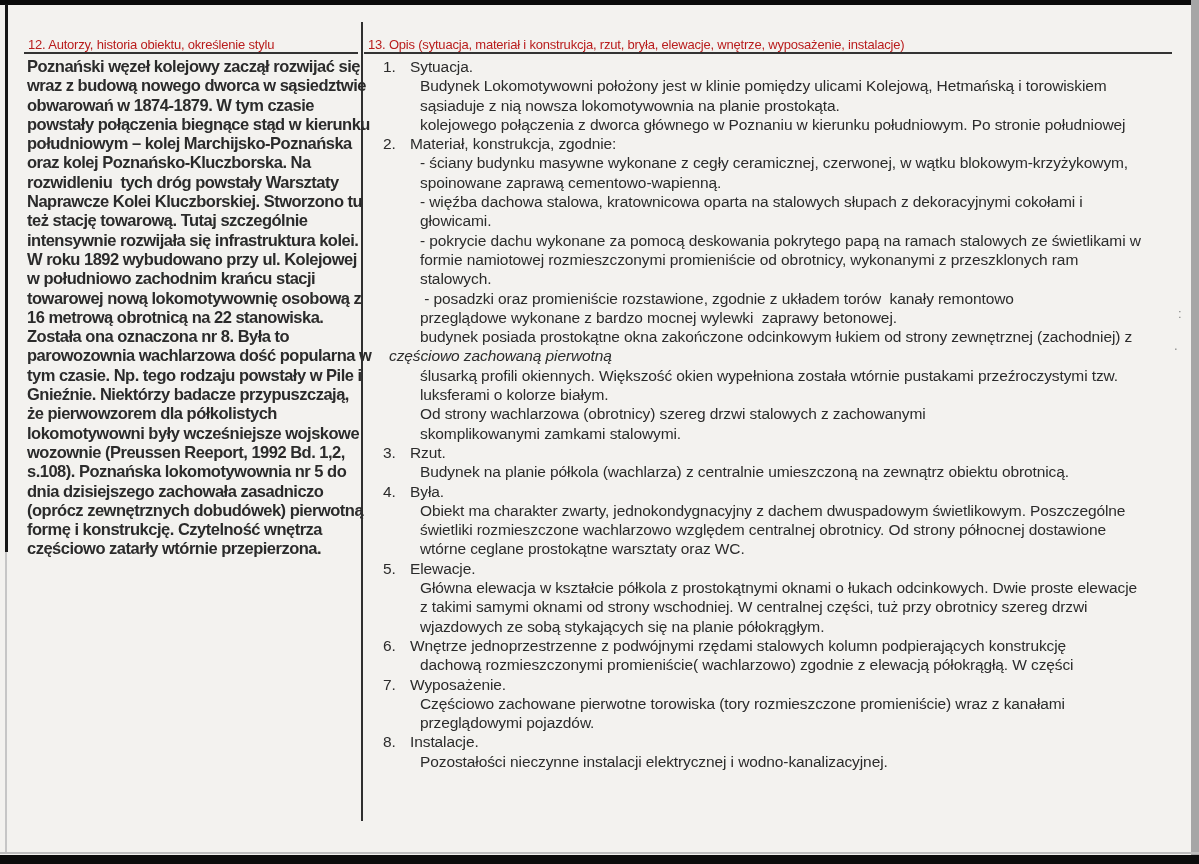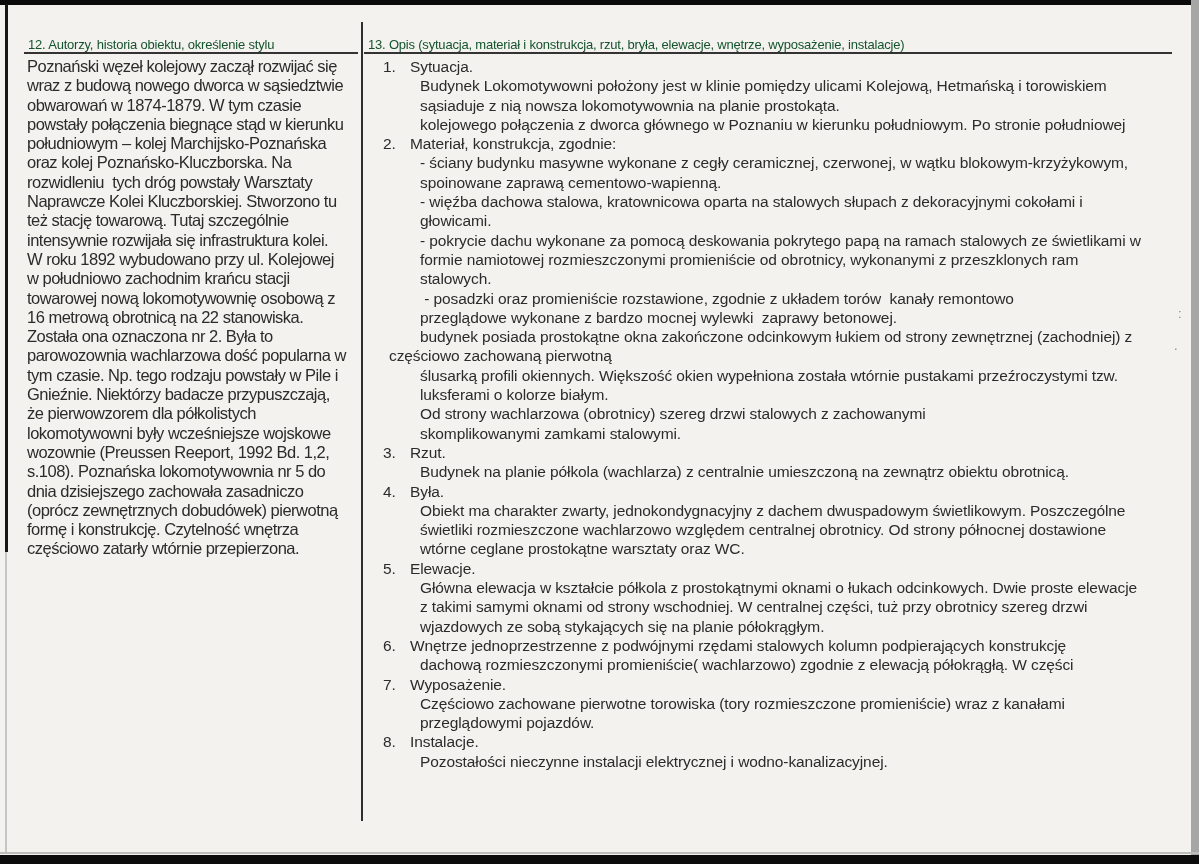--- a/index.html
+++ b/index.html
@@ -10,42 +10,42 @@
     color:#2b2b2b;
   }
   .scan-bar-top{position:absolute;left:0;top:0;width:1199px;height:5px;background:#0b0b0b;}
   .scan-bar-bottom{position:absolute;left:0;top:855px;width:1199px;height:9px;background:#0b0b0b;}
   .scan-line-bottom{position:absolute;left:0;top:852px;width:1199px;height:2px;background:#bdbdbd;}
   .scan-strip-right{position:absolute;left:1191px;top:0;width:8px;height:864px;background:#a6a6a6;}
   .scan-edge-left-dark{position:absolute;left:5px;top:4px;width:3px;height:548px;background:#161616;}
   .scan-edge-left-light{position:absolute;left:5px;top:552px;width:2px;height:301px;background:#c6c6c6;}
   .column-divider{position:absolute;left:361px;top:22px;width:2px;height:799px;background:#2f2f2f;}
 
-  .hdr{position:absolute;top:37px;font-size:13px;letter-spacing:-0.2px;color:#14532d;white-space:pre;}
+  .hdr{position:absolute;top:37px;font-size:13px;letter-spacing:-0.2px;color:#b91c1c;white-space:pre;}
   .hdr12{left:28px;}
   .hdr13{left:368px;}
   .hdr-underline{position:absolute;height:2px;background:#333;}
   .ul12{left:24px;top:52px;width:334px;}
   .ul13{left:364px;top:52px;width:808px;}
 
   .col12{
     position:absolute;left:27px;top:57px;width:334px;
-    font-size:16.5px;line-height:19.3px;letter-spacing:-0.5px;
+    font-size:16.5px;line-height:19.3px;letter-spacing:-0.5px;font-weight:bold;
   }
   .col12 .tl{white-space:pre;}
 
   .col13{
     position:absolute;left:363px;top:57px;width:820px;
     font-size:15.5px;line-height:19.3px;letter-spacing:-0.1px;
   }
   .col13 .tl{white-space:pre;position:relative;}
   .col13 .ind-head{padding-left:47px;}
   .col13 .ind-head .num{position:absolute;left:20px;top:0;}
   .col13 .ind-body{padding-left:57px;}
-  .col13 .ind-out{padding-left:26px;}
+  .col13 .ind-out{padding-left:26px;font-style:italic;}
 
   .speck{position:absolute;color:#8a8a8a;font-size:13px;}
   .speck1{left:1178px;top:306px;}
   .speck2{left:1174px;top:338px;}
 </style>
 </head>
 <body>
 
 <div class="scan-bar-top"></div>
 <div class="scan-strip-right"></div>
@@ -66,21 +66,21 @@
     <div class="tl">południowym – kolej Marchijsko-Poznańska</div>
     <div class="tl">oraz kolej Poznańsko-Kluczborska. Na</div>
     <div class="tl">rozwidleniu  tych dróg powstały Warsztaty</div>
     <div class="tl">Naprawcze Kolei Kluczborskiej. Stworzono tu</div>
     <div class="tl">też stację towarową. Tutaj szczególnie</div>
     <div class="tl">intensywnie rozwijała się infrastruktura kolei.</div>
     <div class="tl">W roku 1892 wybudowano przy ul. Kolejowej</div>
     <div class="tl">w południowo zachodnim krańcu stacji</div>
     <div class="tl">towarowej nową lokomotywownię osobową z</div>
     <div class="tl">16 metrową obrotnicą na 22 stanowiska.</div>
-    <div class="tl">Została ona oznaczona nr 2. Była to</div>
+    <div class="tl">Została ona oznaczona nr 8. Była to</div>
     <div class="tl">parowozownia wachlarzowa dość popularna w</div>
     <div class="tl">tym czasie. Np. tego rodzaju powstały w Pile i</div>
     <div class="tl">Gnieźnie. Niektórzy badacze przypuszczają,</div>
     <div class="tl">że pierwowzorem dla półkolistych</div>
     <div class="tl">lokomotywowni były wcześniejsze wojskowe</div>
     <div class="tl">wozownie (Preussen Reeport, 1992 Bd. 1,2,</div>
     <div class="tl">s.108). Poznańska lokomotywownia nr 5 do</div>
     <div class="tl">dnia dzisiejszego zachowała zasadniczo</div>
     <div class="tl">(oprócz zewnętrznych dobudówek) pierwotną</div>
     <div class="tl">formę i konstrukcję. Czytelność wnętrza</div>

